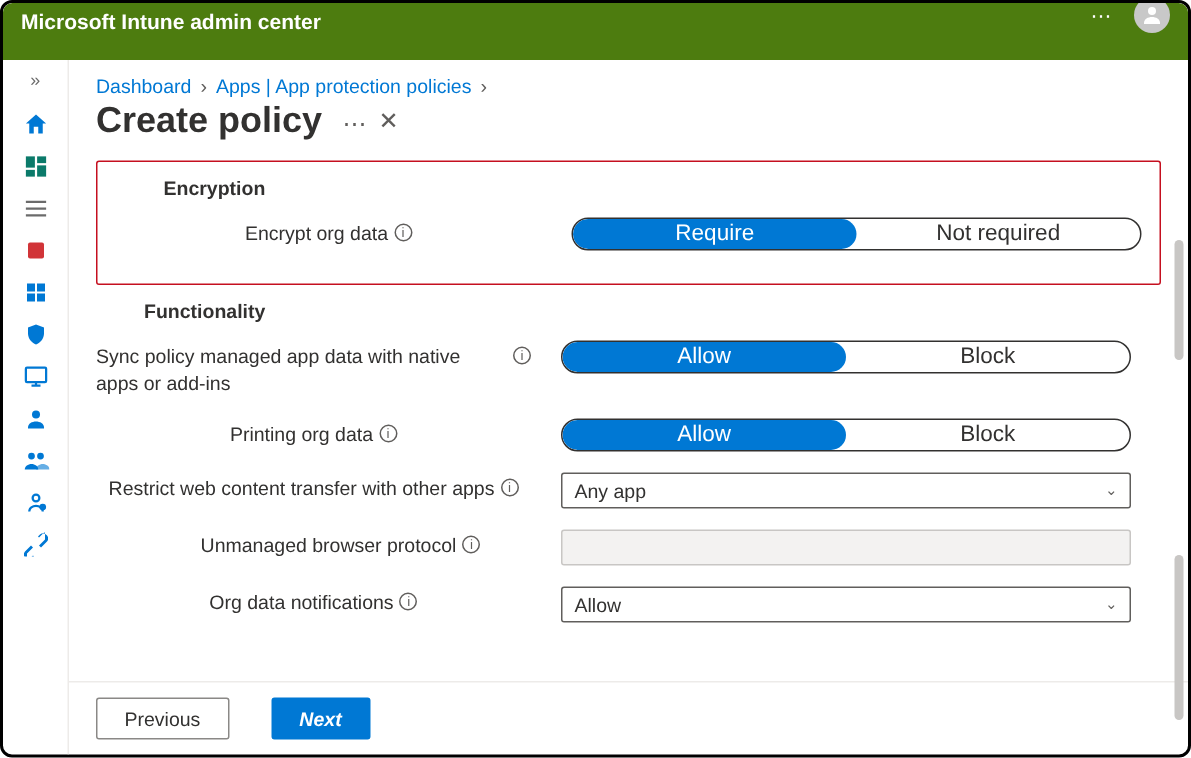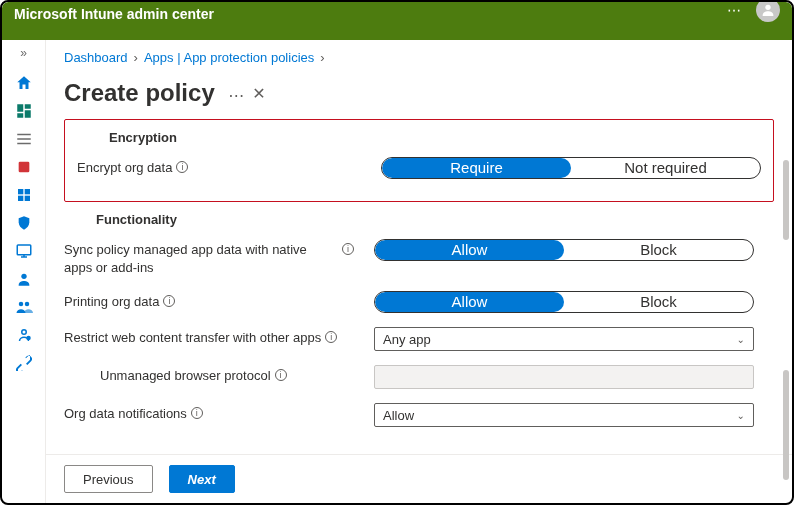--- a/index.html
+++ b/index.html
@@ -43,49 +43,49 @@
     padding-top: 6px; gap: 10px;
     flex-shrink: 0;
   }
   .rail-icon { width: 18px; height: 18px; display:flex; align-items:center; justify-content:center; color:#6b6b6b; }
   .rail-icon.active { color: #0078d4; }
   .rail-icon.teal { color: #0b7a6a; }
   .rail-icon.red { color: #d13438; }
   .collapse-toggle { font-size: 12px; color:#6b6b6b; margin-bottom:4px;}
   .main { flex: 1; position: relative; overflow: hidden; display:flex; flex-direction:column;}
   .content-scroll { overflow:auto; flex:1; padding: 10px 18px 0 18px; }
-  .breadcrumb { font-size: 13px; color: #0078d4; margin-bottom: 14px; display:flex; align-items:center; gap:6px;}
+  .breadcrumb { font-size: 13px; color: #0078d4; margin-bottom: 2px; display:flex; align-items:center; gap:6px;}
   .breadcrumb .sep { color: #605e5c; }
   .breadcrumb a { color: #0078d4; text-decoration: none; cursor:pointer; }
   .page-header { display:flex; align-items:center; margin-bottom:12px;}
   .page-title { font-size: 24px; font-weight: 600; color:#323130; }
   .page-title-ellipsis { color:#605e5c; margin-left:10px; font-size:16px;}
   .close-x { font-size:16px; color:#605e5c; cursor:pointer; padding:4px 8px;}
   .highlight-box { border: 1.5px solid #c50f1f; padding: 10px 12px 8px 12px; margin-bottom:10px; border-radius:2px;}
   .section-title { font-weight:600; font-size:13px; margin-bottom:12px; color:#323130;margin-left:32px;}
   .form-row { display:flex; align-items:flex-start; margin-bottom:14px; gap:20px;}
   .form-row.indent .form-label { padding-left:36px; }
-  .form-label { width: 290px; font-size:13px; color:#323130; line-height:18px; padding-top:2px; display:flex; align-items:flex-start; gap:4px;}
+  .form-label { width: 290px; font-size:13px; color:#323130; line-height:18px; padding-top:2px; display:flex; align-items:flex-start; gap:4px;justify-content:center;}
   .form-label .text { flex:0 1 auto;}
   .info-icon { width:12px; height:12px; border:1px solid #605e5c; border-radius:50%; display:inline-flex; align-items:center; justify-content:center; font-size:9px; color:#605e5c; margin-top:2px; flex-shrink:0;}
   .form-control { flex:1; }
   .toggle {
     display:flex; border:1.5px solid #323130; border-radius:11px; height:22px; overflow:hidden; width:380px;
   }
   .toggle-opt { flex:1; text-align:center; font-size:15px; line-height:20px; cursor:pointer; color:#323130;}
   .toggle-opt.selected { background:#0078d4; color:#fff; border-radius:10px; margin:0px;}
   .select {
     border:1px solid #605e5c; height:24px; width:380px; border-radius:2px; display:flex; align-items:center; padding:0 8px; justify-content:space-between; font-size:13px; background:#fff;
   }
   .chev { font-size:10px; color:#605e5c;}
   .textbox {
     border:1px solid #c8c6c4; background:#f3f2f1; height:24px; width:380px; border-radius:2px;
   }
   .footer {
-    border-top:1px solid #edebe9; padding:10px 18px; display:flex; gap:16px; flex-shrink:0;
+    border-top:1px solid #edebe9; padding:10px 18px; display:flex; gap:28px; flex-shrink:0;
   }
   .btn { height:28px; padding:0 18px; font-size:13px; border-radius:2px; cursor:pointer; display:flex; align-items:center;}
   .btn-secondary { background:#fff; border:1px solid #8a8886; color:#323130;}
   .btn-primary { background:#0078d4; border:1px solid #0078d4; color:#fff; font-weight:600;font-style:italic;}
   .right-scroll {
     position:absolute; right:3px; top:120px; width:6px; height:80px; background:#c8c6c4; border-radius:3px;
   }
   .right-scroll2 {
     position:absolute; right:3px; top:330px; width:6px; height:110px; background:#c8c6c4; border-radius:3px;
   }

